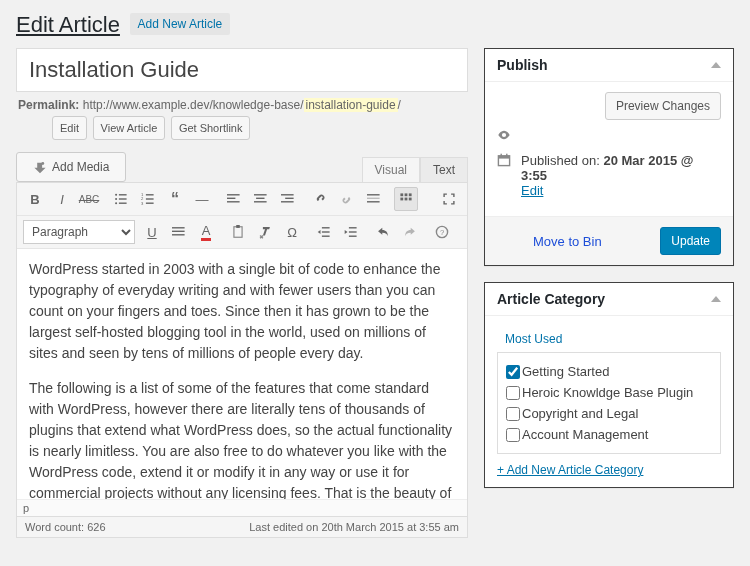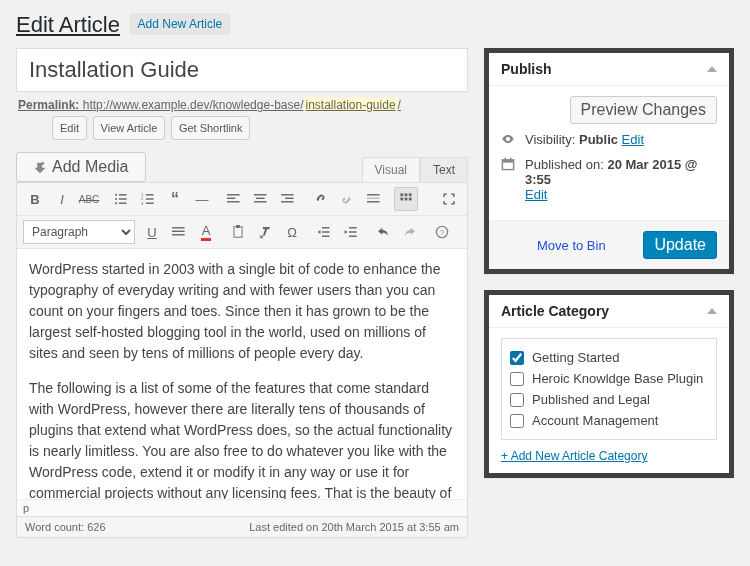--- a/index.html
+++ b/index.html
@@ -1,32 +1,32 @@
 <!DOCTYPE html>
 <html><head>
 <meta charset="utf-8">
 <style>
 * { box-sizing: border-box; margin: 0; padding: 0; }
 body { font-family: -apple-system, "Segoe UI", Helvetica, Arial, sans-serif; font-size: 13px; color: #444; background: #f1f1f1; padding: 12px 16px; width: 750px; }
 a { color: #0073aa; text-decoration: underline; cursor: pointer; }
 h1 { font-size: 22px; font-weight: 400; color: #23282d; display: inline-block; text-decoration: underline; }
-.btn { display: inline-block; background: #f7f7f7; border: 1px solid #ccc; color: #555; padding: 3px 10px; font-size: 16px; border-radius: 3px; cursor: pointer; line-height: 20px; }
+.btn { display: inline-block; background: #f7f7f7; border: 1px solid #ccc; color: #555; padding: 3px 10px; font-size: 12px; border-radius: 3px; cursor: pointer; line-height: 20px; }
 .btn-primary { background: #0085ba; border-color: #0073aa; color: #fff; }
 .add-new { background: #e5e5e5; color: #0073aa; font-size: 12px; padding: 4px 8px; border-radius: 2px; margin-left: 6px; vertical-align: 4px; display: inline-block; cursor: pointer; }
 .columns { display: flex; gap: 16px; margin-top: 10px; }
 .col-main { flex: 1; min-width: 0; }
 .col-side { width: 250px; }
-.card { background: #fff; border: 5px solid #404040; box-shadow: 0 1px 1px rgba(0,0,0,0.04); }
+.card { background: #fff; border: 1px solid #404040; box-shadow: 0 1px 1px rgba(0,0,0,0.04); }
 .card + .card { margin-top: 16px; }
 .card-head { padding: 8px 12px; border-bottom: 1px solid #eee; display: flex; justify-content: space-between; align-items: center; cursor: pointer; }
 .card-head h2 { font-size: 14px; font-weight: 600; color: #23282d; }
 .tri { width: 0; height: 0; border-left: 5px solid transparent; border-right: 5px solid transparent; border-bottom: 6px solid #aaa; }
 .card-body { padding: 10px 12px; font-size: 13px; }
 .title-input { width: 100%; font-size: 22px; padding: 8px 12px; border: 1px solid #ddd; color: #444; background: #fff; }
-.permalink { font-size: 12px; color: #666; margin: 6px 2px 4px; text-decoration: underline; }
+.permalink { font-size: 12px; color: #666; margin: 6px 2px 4px; }
 .permalink .slug { background: #fffbcc; padding: 0 2px; }
 .small-btns { margin: 2px 0 12px; padding-left: 36px; }
 .small-btns .btn { font-size: 11px; padding: 1px 7px; margin-right: 2px; }
 .media-row { display: flex; justify-content: space-between; align-items: flex-end; margin-bottom: 0; }
 .add-media { display: inline-flex; align-items: center; gap: 5px; padding: 4px 16px; }
 .tabs { display: flex; align-items: flex-end; }
 .tab { border: 1px solid #ddd; border-bottom: none; padding: 5px 12px; font-size: 12px; color: #777; background: #f5f5f5; cursor: pointer; }
 .tab.active { background: #ebebeb; color: #555; }
 .editor { border: 1px solid #ddd; background: #fff; }
 .toolbar { border-bottom: 1px solid #e5e5e5; padding: 4px 6px; display: flex; flex-wrap: wrap; gap: 3px; align-items: center; background: #f5f5f5; }
@@ -39,21 +39,21 @@
 .status-path { color: #666; font-size: 11px; border-top: 1px solid #eee; background:#fafafa; padding: 2px 6px; }
 .status-bar { display: flex; justify-content: space-between; color: #666; font-size: 11px; border-top: 1px solid #ddd; background:#f5f5f5; padding: 4px 8px; }
 .pub-row { display: flex; align-items: flex-start; gap: 8px; margin: 8px 0; font-size: 13px; color: #444; }
 .pub-row .ico { width: 16px; color: #888; flex-shrink: 0; }
 .pub-actions { border-top: 1px solid #eee; padding: 10px 12px; display: flex; justify-content: space-between; align-items: center; background: #f5f5f5; }
 .trash { color: #1d4ed8; text-decoration: none; margin-left: 36px; }
 .cat-tabs { border-bottom: 1px solid #ddd; display: flex; font-size: 12px; }
 .cat-tab { padding: 6px 8px; cursor: pointer; color: #0073aa; }
 .cat-tab.active { border: 1px solid #ddd; border-bottom: 1px solid #fff; margin-bottom: -1px; color: #444; border-radius: 3px 3px 0 0; }
 .cat-list { border: 1px solid #ddd; border-top: none; padding: 8px; margin-bottom: 8px; }
-.cat-item { display: flex; align-items: center; gap: 8px; padding: 3px 0; font-size: 13px; }
+.cat-item { display: flex; align-items: center; gap: 2px; padding: 3px 0; font-size: 13px; }
 .cat-item input { accent-color: #0073aa; width: 14px; height: 14px; }
 .add-cat { font-size: 12px; }
 .preview-row { text-align: right; }
 </style>
 </head>
 <body>
 
 <div>
   <h1>Edit Article</h1>
   <span class="add-new">Add New Article</span>
@@ -260,21 +260,20 @@
       <div class="card-head">
         <h2>Publish</h2>
         <span class="tri"></span>
       </div>
       <div class="card-body">
         <div class="preview-row"><span class="btn">Preview Changes</span></div>
         <div class="pub-row">
           <span class="ico"><svg width="14" height="14" viewBox="0 0 20 20" fill="#888">
                 <path d="M10 4C5 4 2 10 2 10s3 6 8 6 8-6 8-6-3-6-8-6zm0 9a3 3 0 110-6 3 3 0 010 6z"></path>
               </svg></span>
-          <span><span>Visibility:</span> <b>Public</b> <a>Edit</a></span>
         </div>
         <div class="pub-row">
           <span class="ico"><svg width="14" height="14" viewBox="0 0 20 20" fill="#888">
                 <rect x="2" y="4" width="16" height="14" fill="none" stroke="#888" stroke-width="2"></rect>
                 <rect x="2" y="4" width="16" height="4"></rect>
                 <rect x="5" y="1" width="2" height="5"></rect>
                 <rect x="13" y="1" width="2" height="5"></rect>
               </svg></span>
           <span><span>Published on:</span> <b>20 Mar 2015 @ 3:55</b><br><a>Edit</a></span>
         </div>
@@ -285,33 +284,34 @@
       </div>
     </div>
 
     <div class="card">
       <div class="card-head">
         <h2>Article Category</h2>
         <span class="tri"></span>
       </div>
       <div class="card-body">
         <div class="cat-tabs">
+          <div class="cat-tab">Most Used</div>
         </div>
         <div class="cat-list" id="cat-list">
             <label class="cat-item">
               <input type="checkbox" checked="" style="">
               <span>Getting Started</span>
             </label>
             <label class="cat-item">
               <input type="checkbox" style="">
               <span>Heroic Knowldge Base Plugin</span>
             </label>
             <label class="cat-item">
               <input type="checkbox" style="">
-              <span>Published and Legal</span>
+              <span>Copyright and Legal</span>
             </label>
             <label class="cat-item">
               <input type="checkbox" style="">
               <span>Account Management</span>
             </label>
           </div>
         <a class="add-cat">+ Add New Article Category</a>
       </div>
     </div>
   </div>

